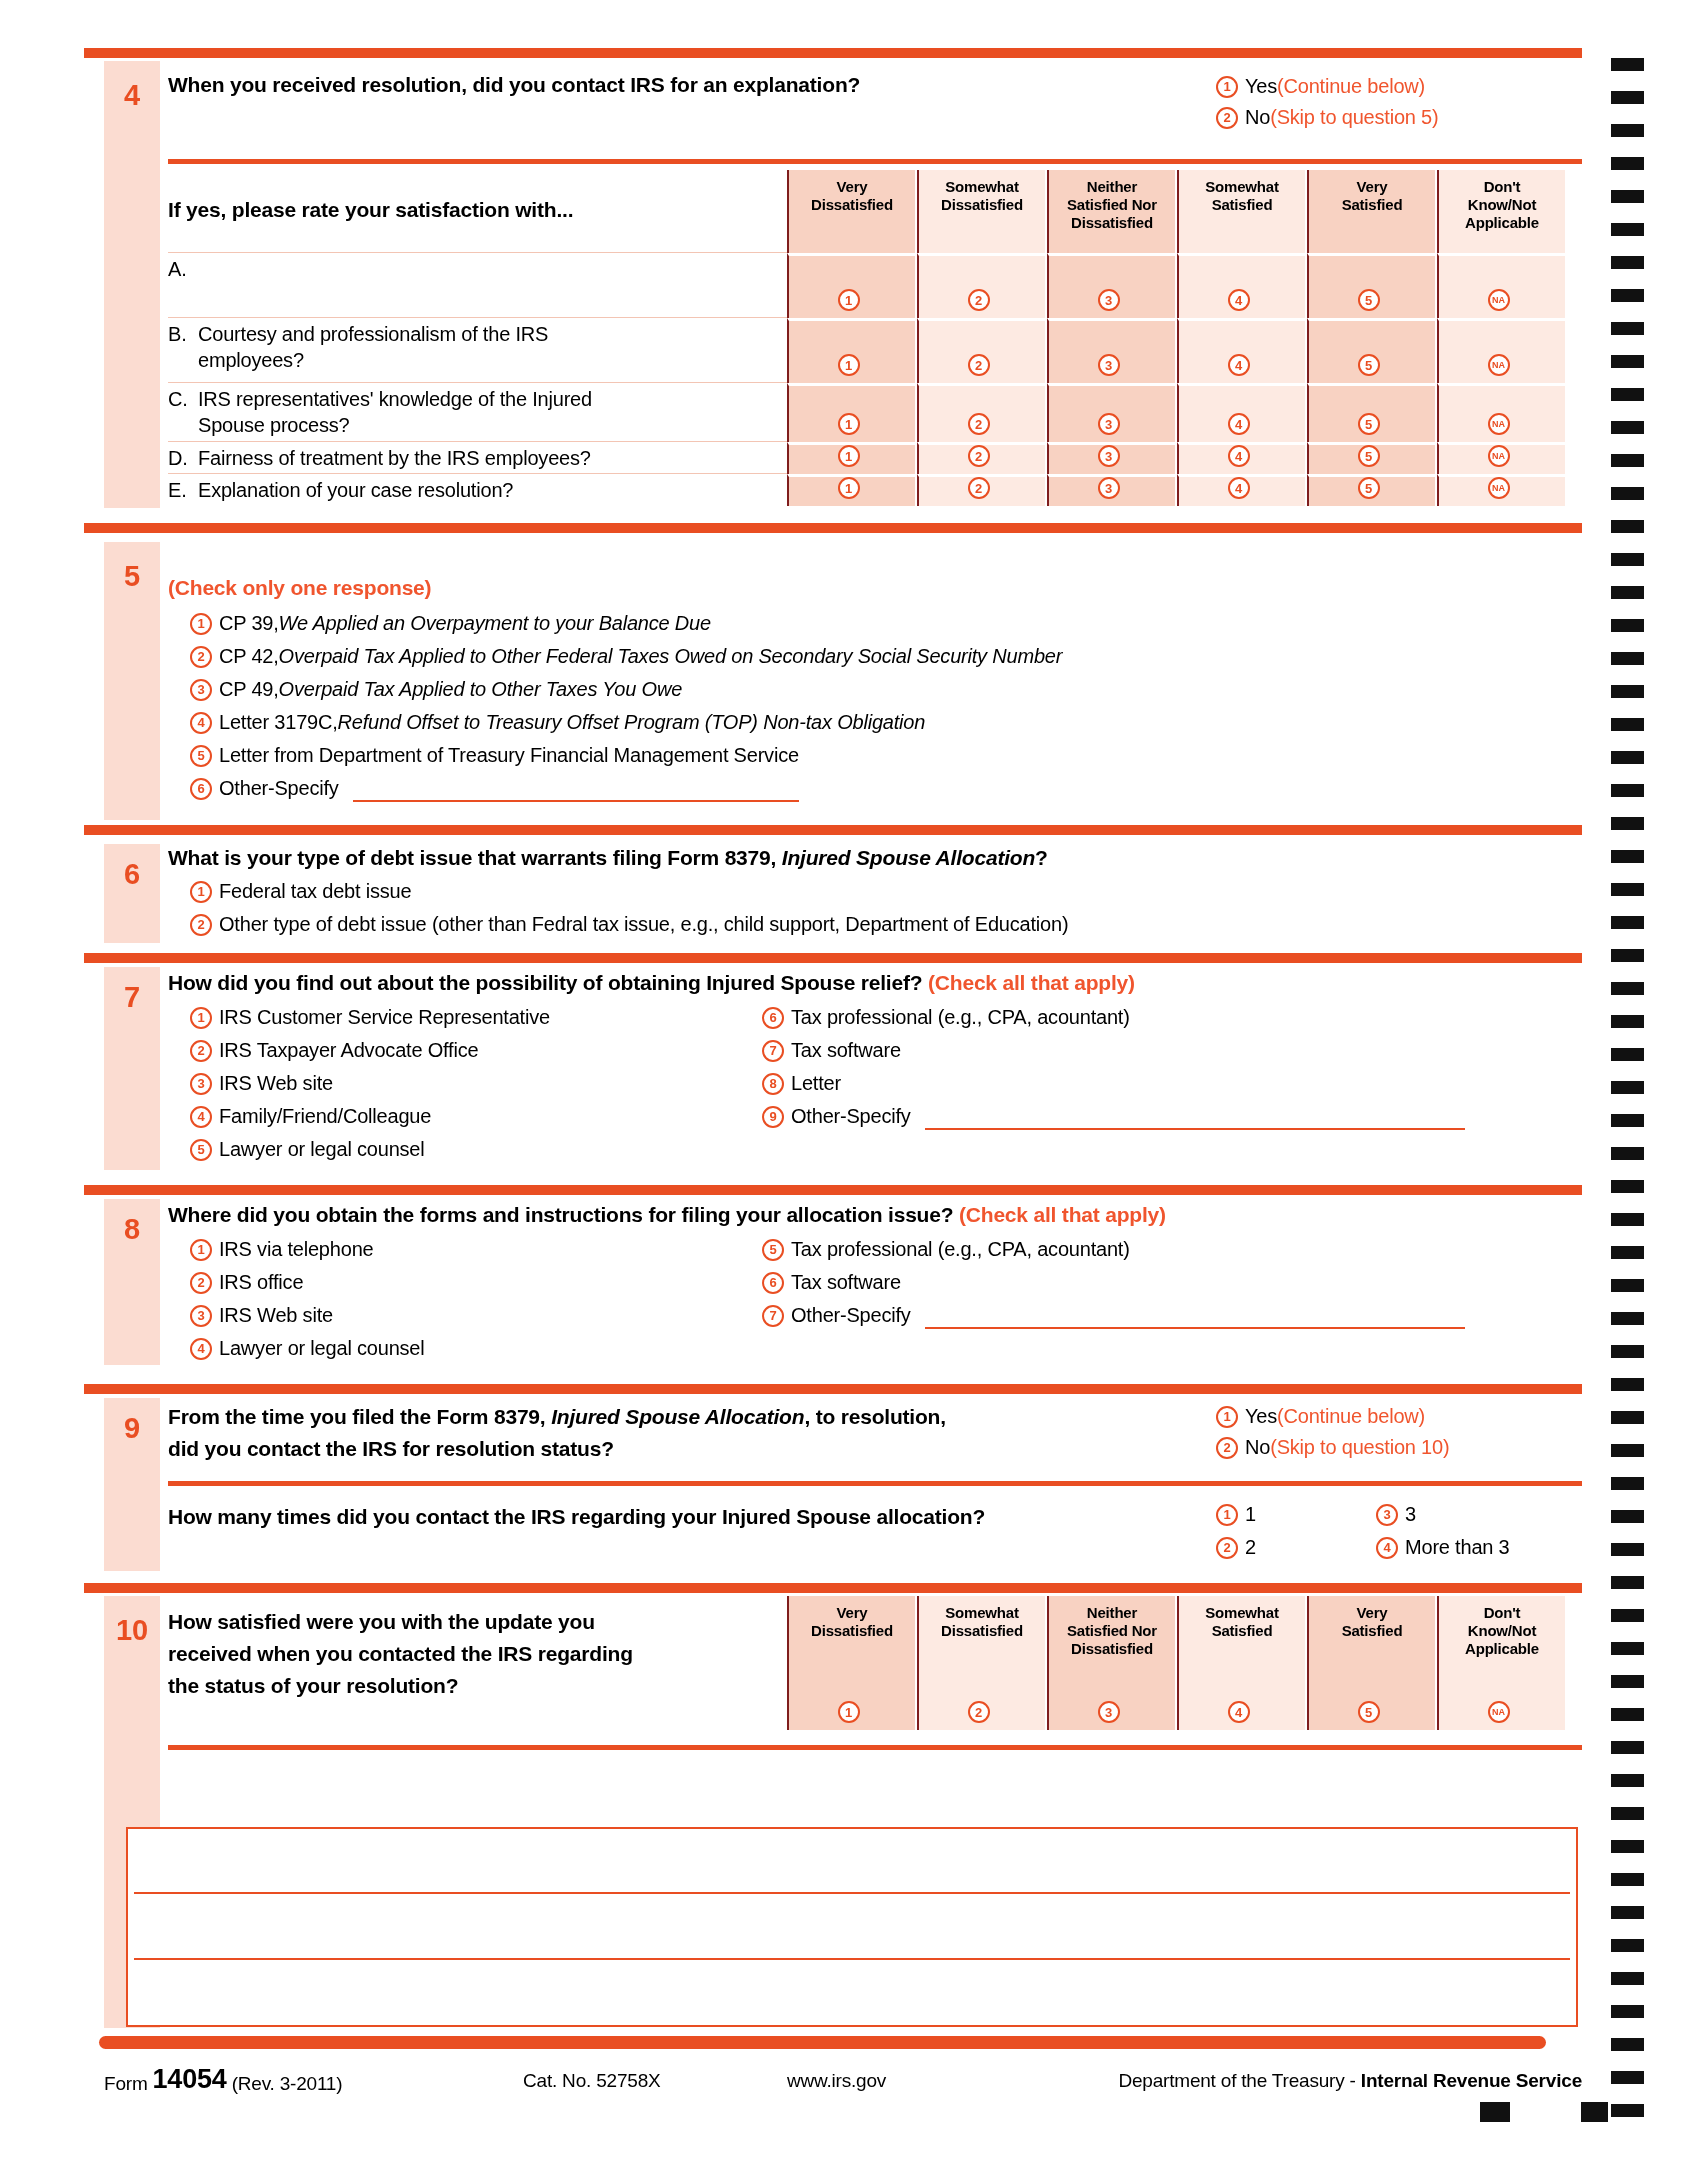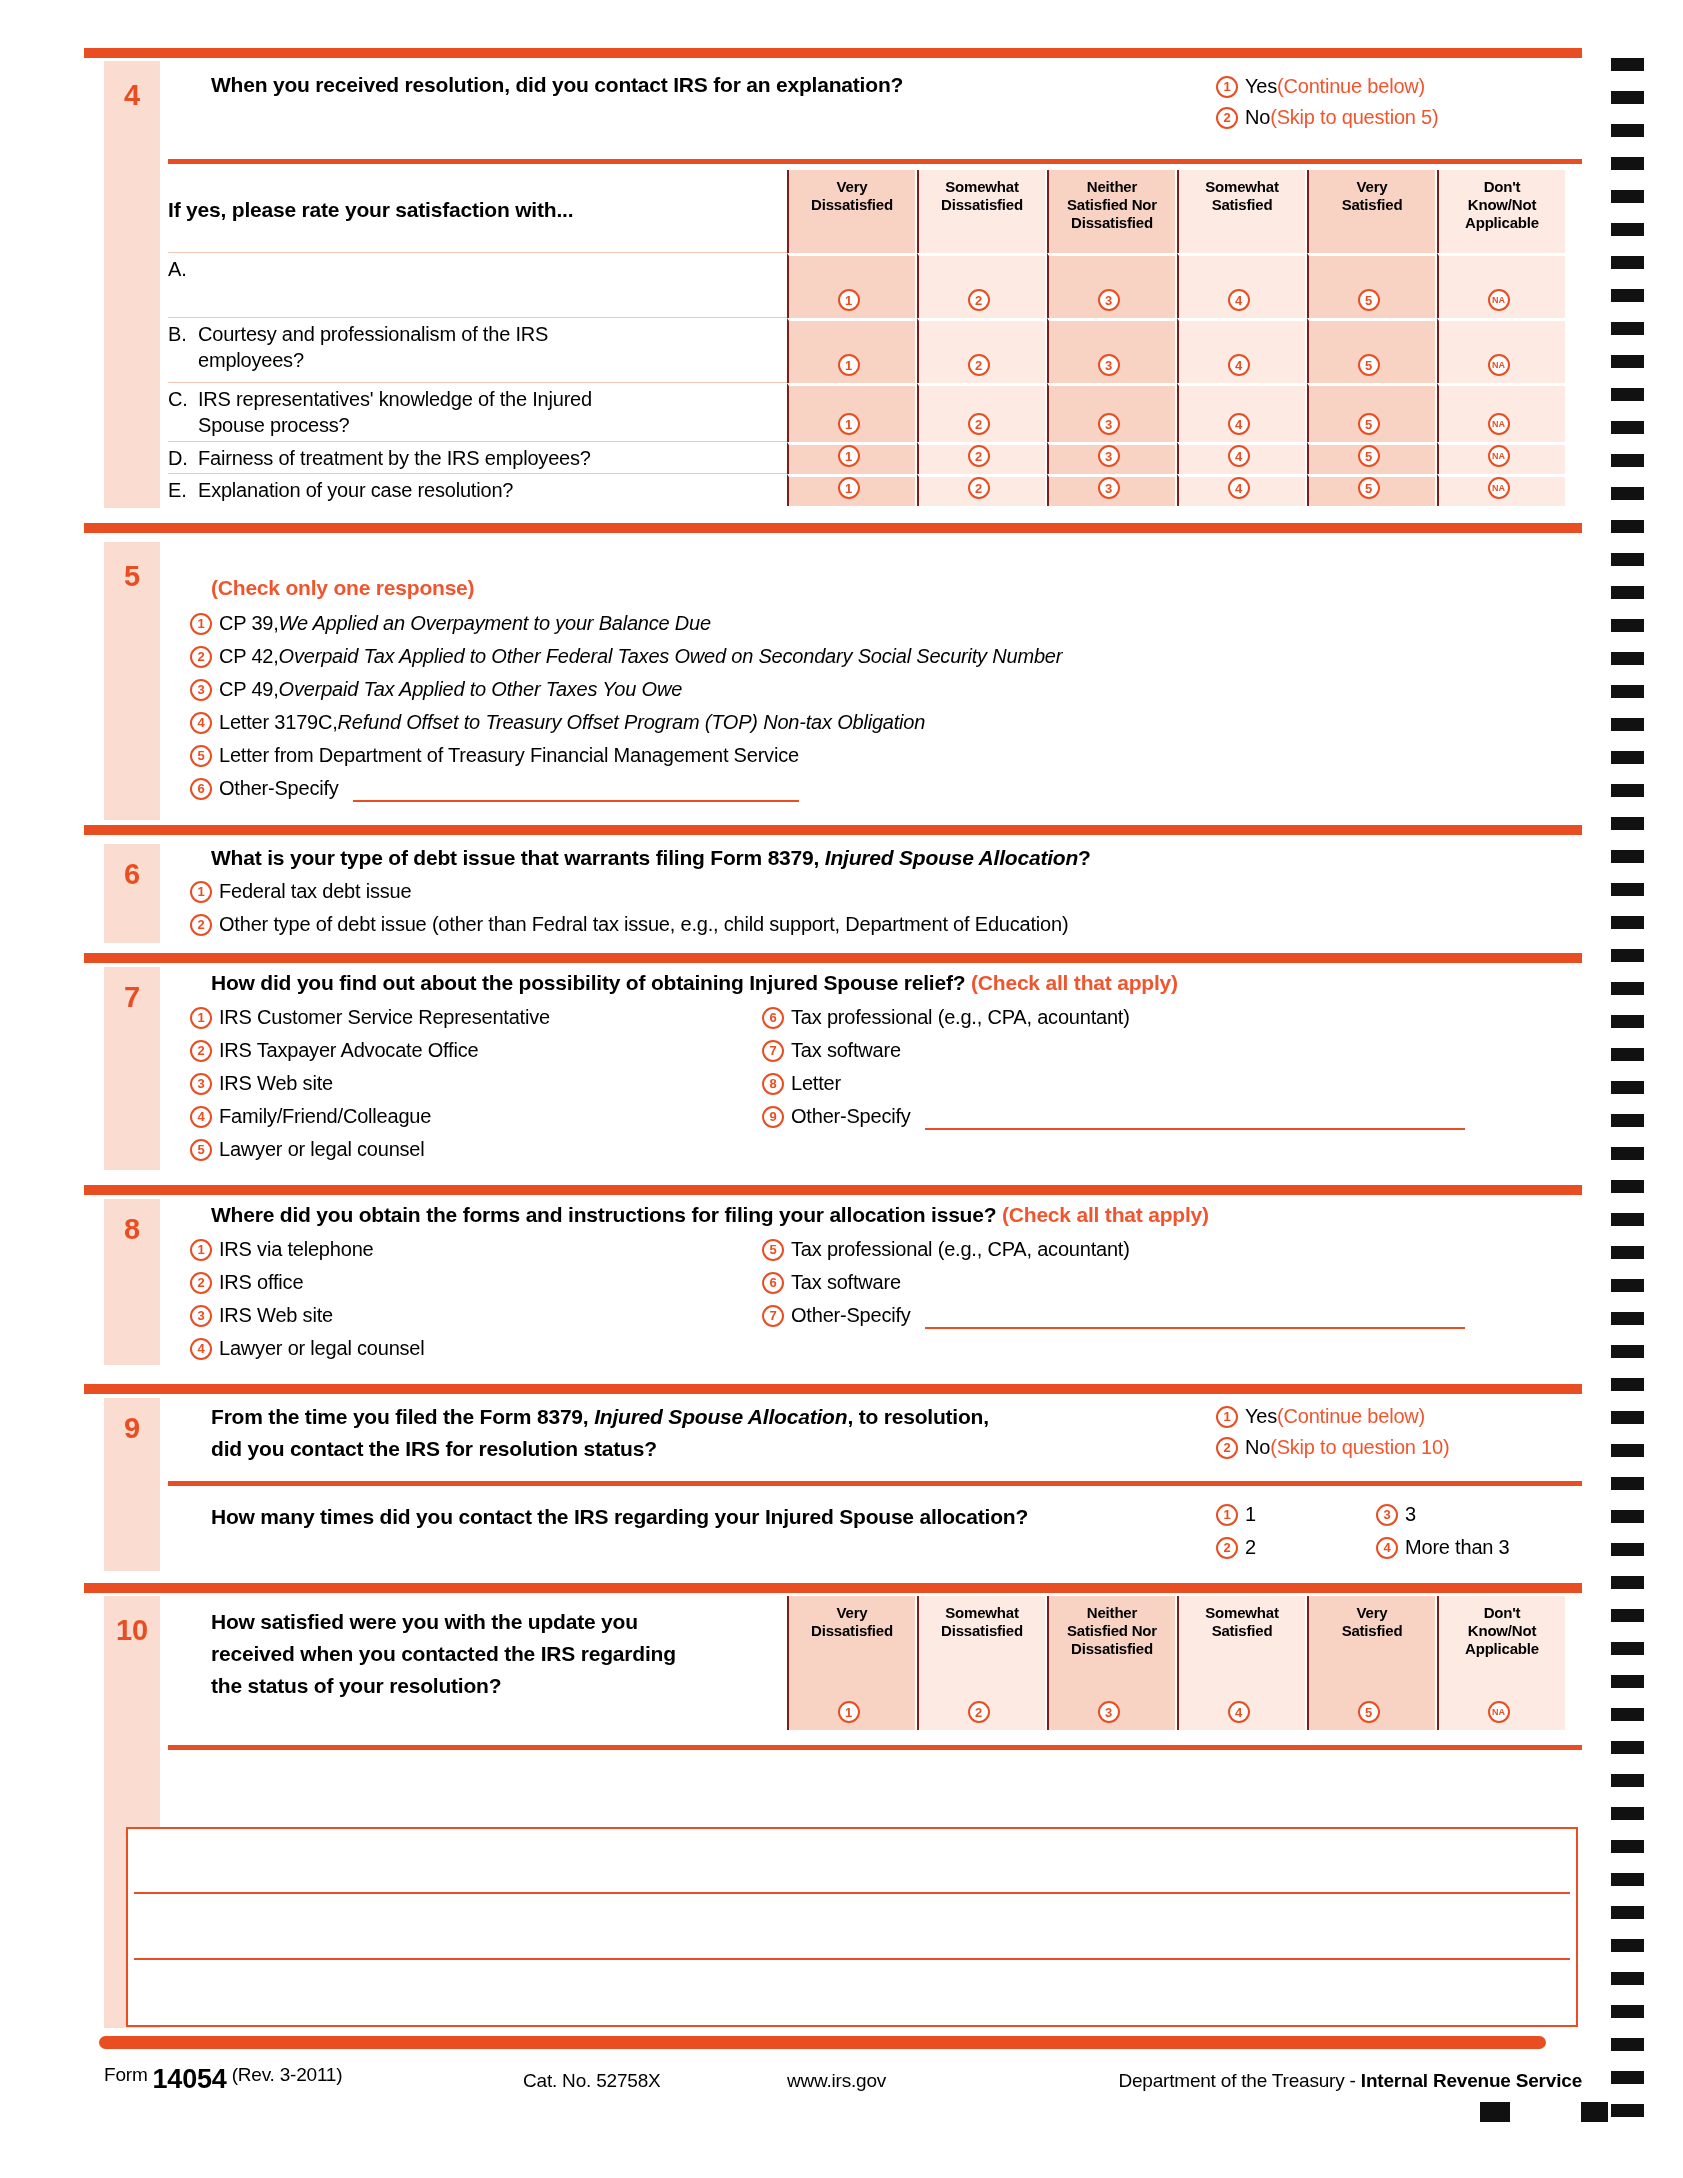--- a/index.html
+++ b/index.html
@@ -12,21 +12,21 @@
   }
   html,body{margin:0;padding:0;background:#fff;}
   .page{
     position:relative;width:1683px;height:2178px;background:#fff;overflow:hidden;
     font-family:"Liberation Sans","DejaVu Sans",sans-serif;color:#000;letter-spacing:-0.2px;
   }
   .bar{position:absolute;left:84px;width:1498px;height:10px;background:var(--accent);}
   .divider{position:absolute;left:168px;width:1414px;height:5px;background:var(--accent);}
   .strip{position:absolute;left:104px;width:56px;background:var(--strip);}
   .qnum{color:var(--accent);font-weight:bold;font-size:29px;text-align:center;padding-top:18px;}
-  .qtitle{position:absolute;font-weight:bold;font-size:21px;line-height:27px;margin-left:43px;}
+  .qtitle{position:absolute;font-weight:bold;font-size:21px;line-height:27px;}
   .preline{white-space:pre-line;}
   .orange{color:var(--orange-text);}
   .it{font-style:italic;}
   .opt{display:flex;align-items:center;height:33px;font-size:20px;}
   .cnum{flex:0 0 auto;box-sizing:border-box;width:22px;height:22px;border:2px solid var(--accent);
     border-radius:50%;color:var(--accent);font-size:13px;font-weight:bold;background:#fff;
     display:inline-flex;align-items:center;justify-content:center;margin-right:7px;letter-spacing:0;}
   .cnum.na{font-size:9px;}
   .ynrow{display:flex;align-items:center;height:31px;font-size:20px;}
   .ynrow .lab{margin-right:0;}
@@ -454,21 +454,21 @@
       </div>
   </div>
 
   <div class="divider" style="top:1745px"></div>
 
   <div class="comment-box">
     <div class="cline" style="top:63px"></div>
     <div class="cline" style="top:129px"></div>
   </div>
 
-  <div class="footer-item" style="left:104px;top:2064px;display:flex;align-items:flex-start">
+  <div class="footer-item" style="left:104px;top:2064px;display:flex;align-items:flex-end">
     <span>Form</span>
     <span style="font-weight:bold;font-size:27px;margin:0 5px">14054</span>
     <span>(Rev. 3-2011)</span>
   </div>
   <div class="footer-item" style="left:523px;top:2070px">Cat. No. 52758X</div>
   <div class="footer-item" style="left:787px;top:2070px">www.irs.gov</div>
   <div class="footer-item" style="right:101px;top:2070px">
     <span>Department of the Treasury - </span><span style="font-weight:bold">Internal Revenue Service</span>
   </div>
 

